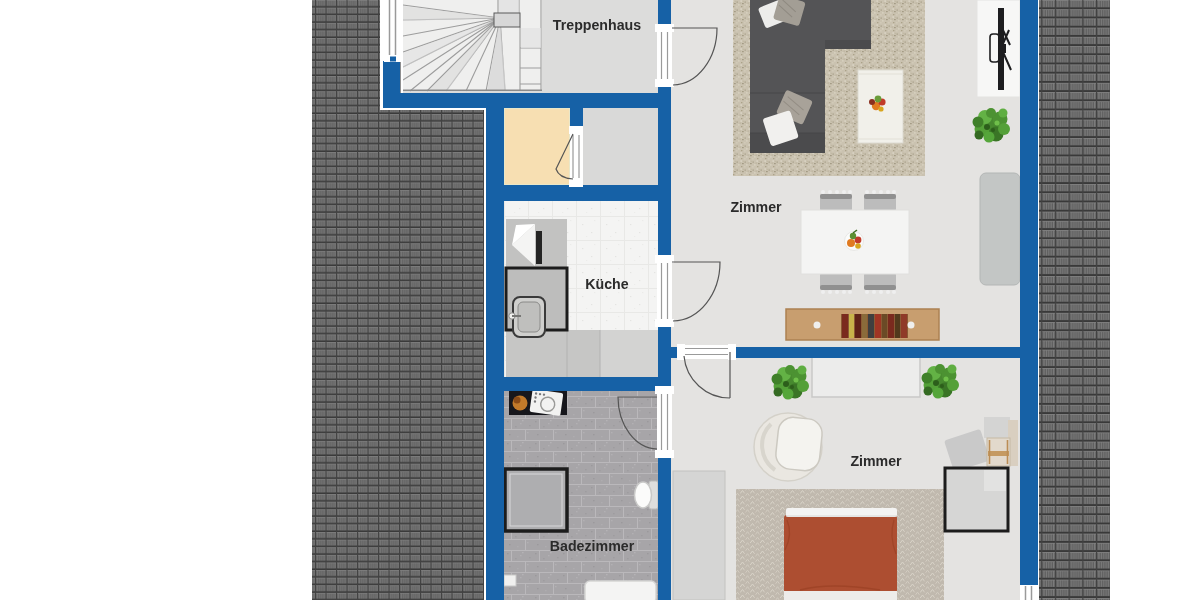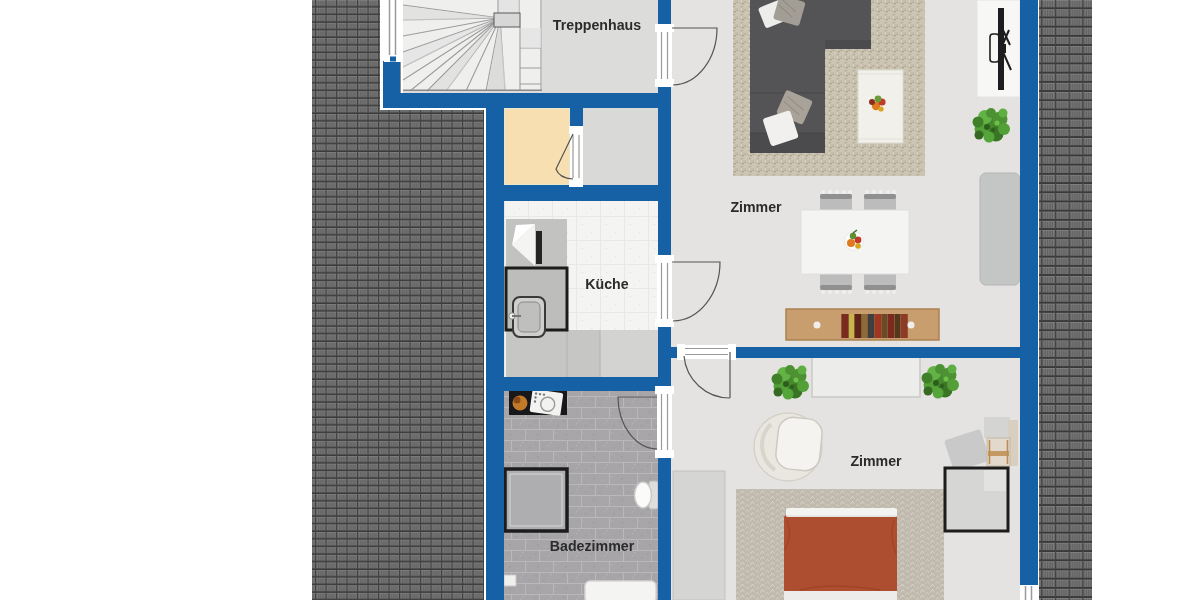--- a/index.html
+++ b/index.html
@@ -1,16 +1,16 @@
 <!DOCTYPE html>
 <html><head>
 <meta charset="utf-8">
 <style>
 html,body{margin:0;padding:0;background:#ffffff;}
-#stage{position:relative;width:1092px;height:600px;overflow:hidden;background:#ffffff;
+#stage{position:relative;width:1200px;height:600px;overflow:hidden;background:#ffffff;
 font-family:"Liberation Sans", sans-serif;}
 text{font-family:"Liberation Sans", sans-serif;font-weight:bold;fill:#2b2b2b;}
 </style>
 </head>
 <body>
 <div id="stage">
 <svg width="1200" height="600" viewBox="0 0 1200 600" shape-rendering="auto">
 <defs>
 <pattern id="roofL" width="10.5" height="7.6" patternUnits="userSpaceOnUse">
   <rect width="10.5" height="7.6" fill="#6b6b6b"></rect>

